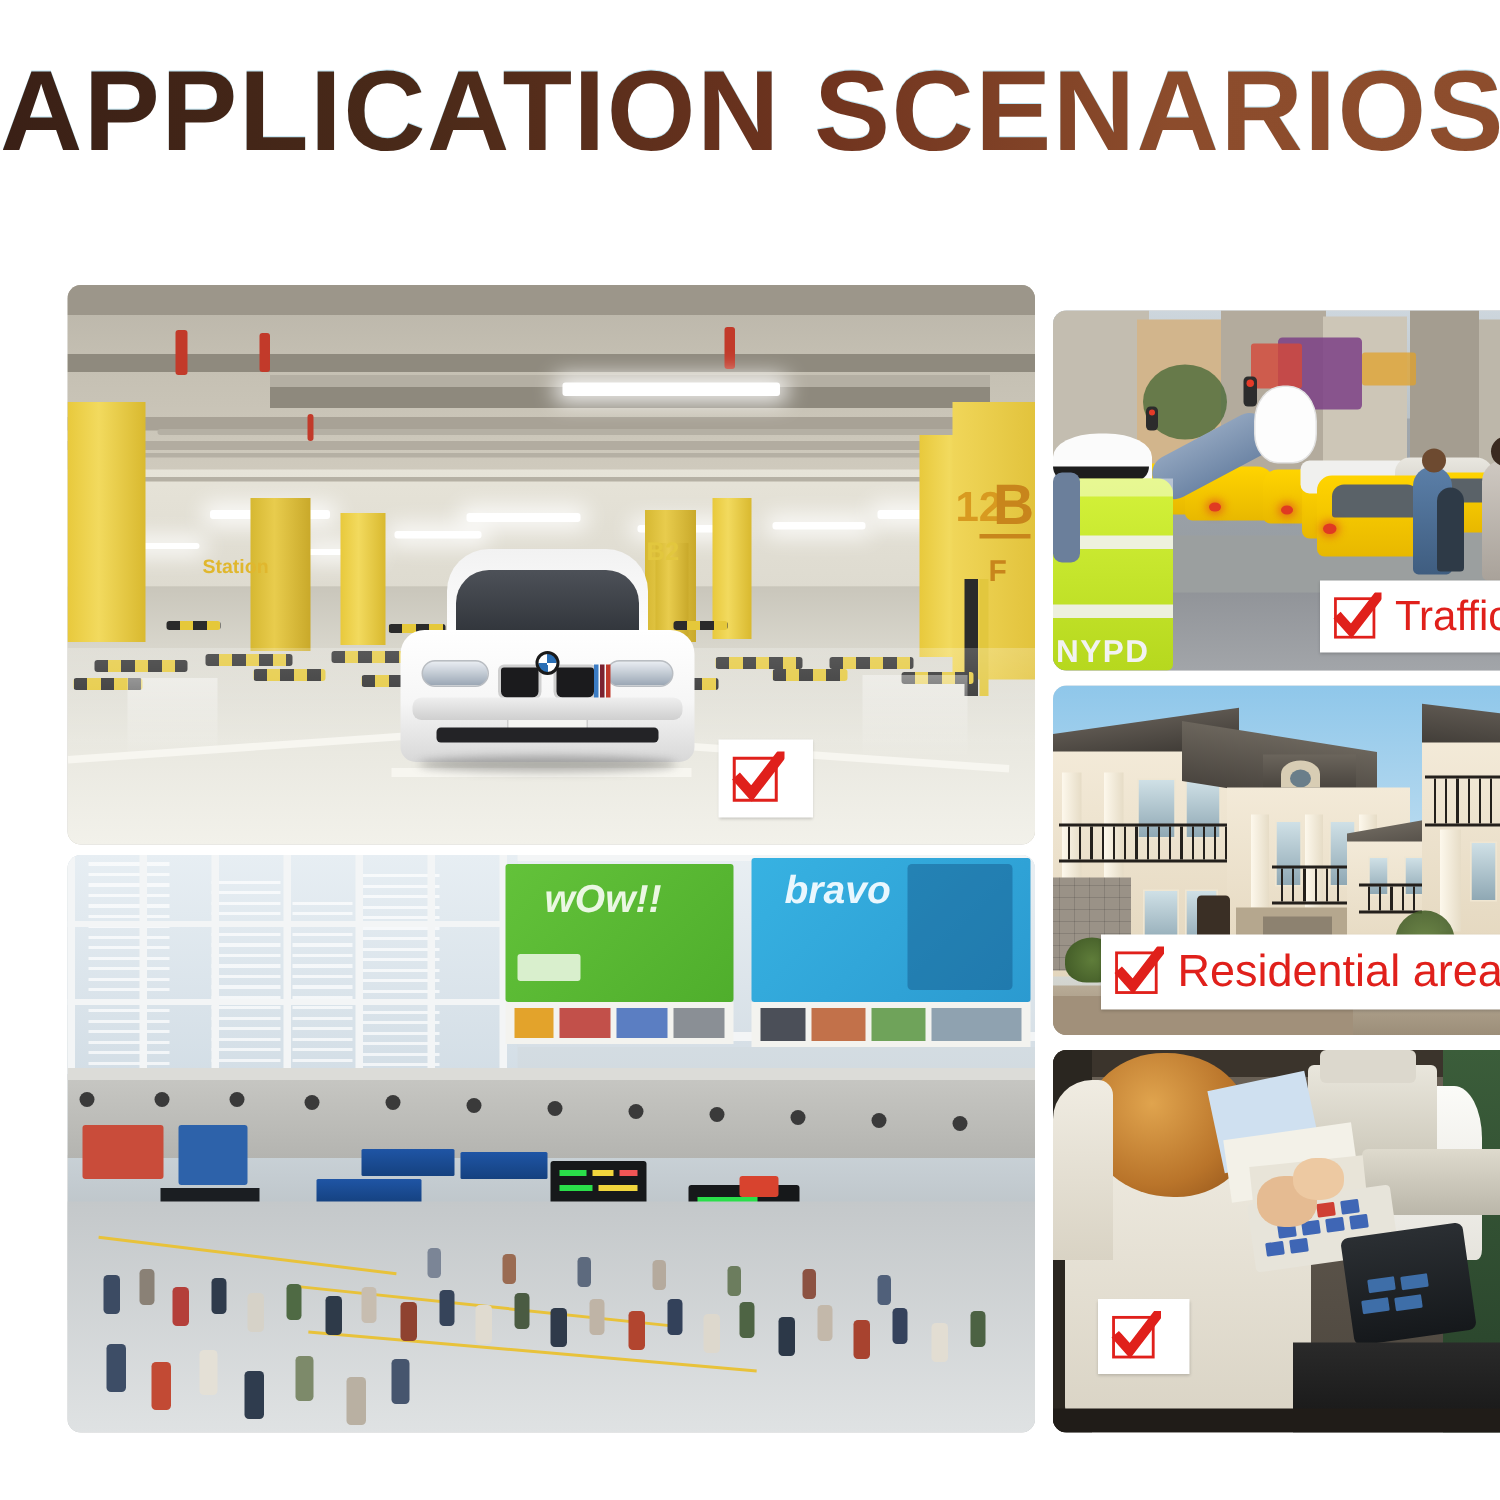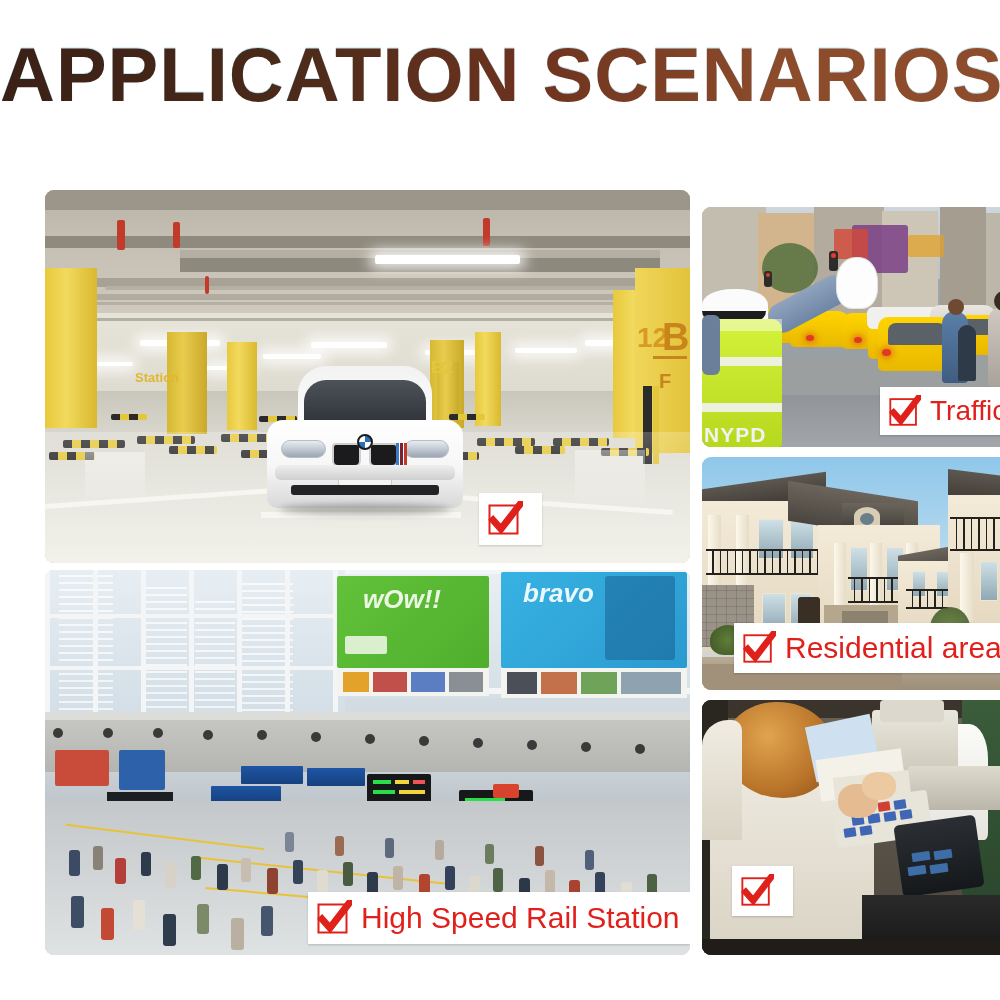--- a/index.html
+++ b/index.html
@@ -558,27 +558,20 @@
         <div class="crowd-dot" style="left:26px;top:326px;width:13px;height:32px;background:#3d4d66;"></div>
         <div class="crowd-dot" style="left:56px;top:338px;width:13px;height:32px;background:#c24a34;"></div>
         <div class="crowd-dot" style="left:88px;top:330px;width:12px;height:30px;background:#e4e0d6;"></div>
         <div class="crowd-dot" style="left:118px;top:344px;width:13px;height:32px;background:#2f3c4e;"></div>
         <div class="crowd-dot" style="left:152px;top:334px;width:12px;height:30px;background:#7d8a6a;"></div>
         <div class="crowd-dot" style="left:186px;top:348px;width:13px;height:32px;background:#b9b0a2;"></div>
         <div class="crowd-dot" style="left:216px;top:336px;width:12px;height:30px;background:#46556e;"></div>
       </div>
     </div>
 
-    <div class="chip" style="left:263px; top:322px; height:52px;">
-      <svg class="tick" width="36" height="36" viewBox="0 0 36 36">
-        <rect x="2.5" y="4.5" width="28" height="28" fill="#ffffff" stroke="#e0201b" stroke-width="2"></rect>
-        <path d="M6 19 L14 28 L34 2" fill="none" stroke="#e0201b" stroke-width="7" stroke-linecap="square"></path>
-      </svg>
-      <span class="chip-text">High Speed Rail Station</span>
-    </div>
   </div>
 
   <div class="panel" style="left:665px; top:700px; width:330px; height:255px;">
     <div class="photo">
       <div class="checkout">
         <div class="c-dark" style="left:0; top:0; right:0; height:18px; background:#3b342c;"></div>
         <div class="c-dark" style="left:0; top:0; width:26px; bottom:0; background:#2a2620;"></div>
 
         <div class="c-apron" style="right:0; top:0; width:70px; bottom:0;"></div>
         <div class="c-cashier" style="right:44px; top:24px; width:62px; height:116px;"></div>

